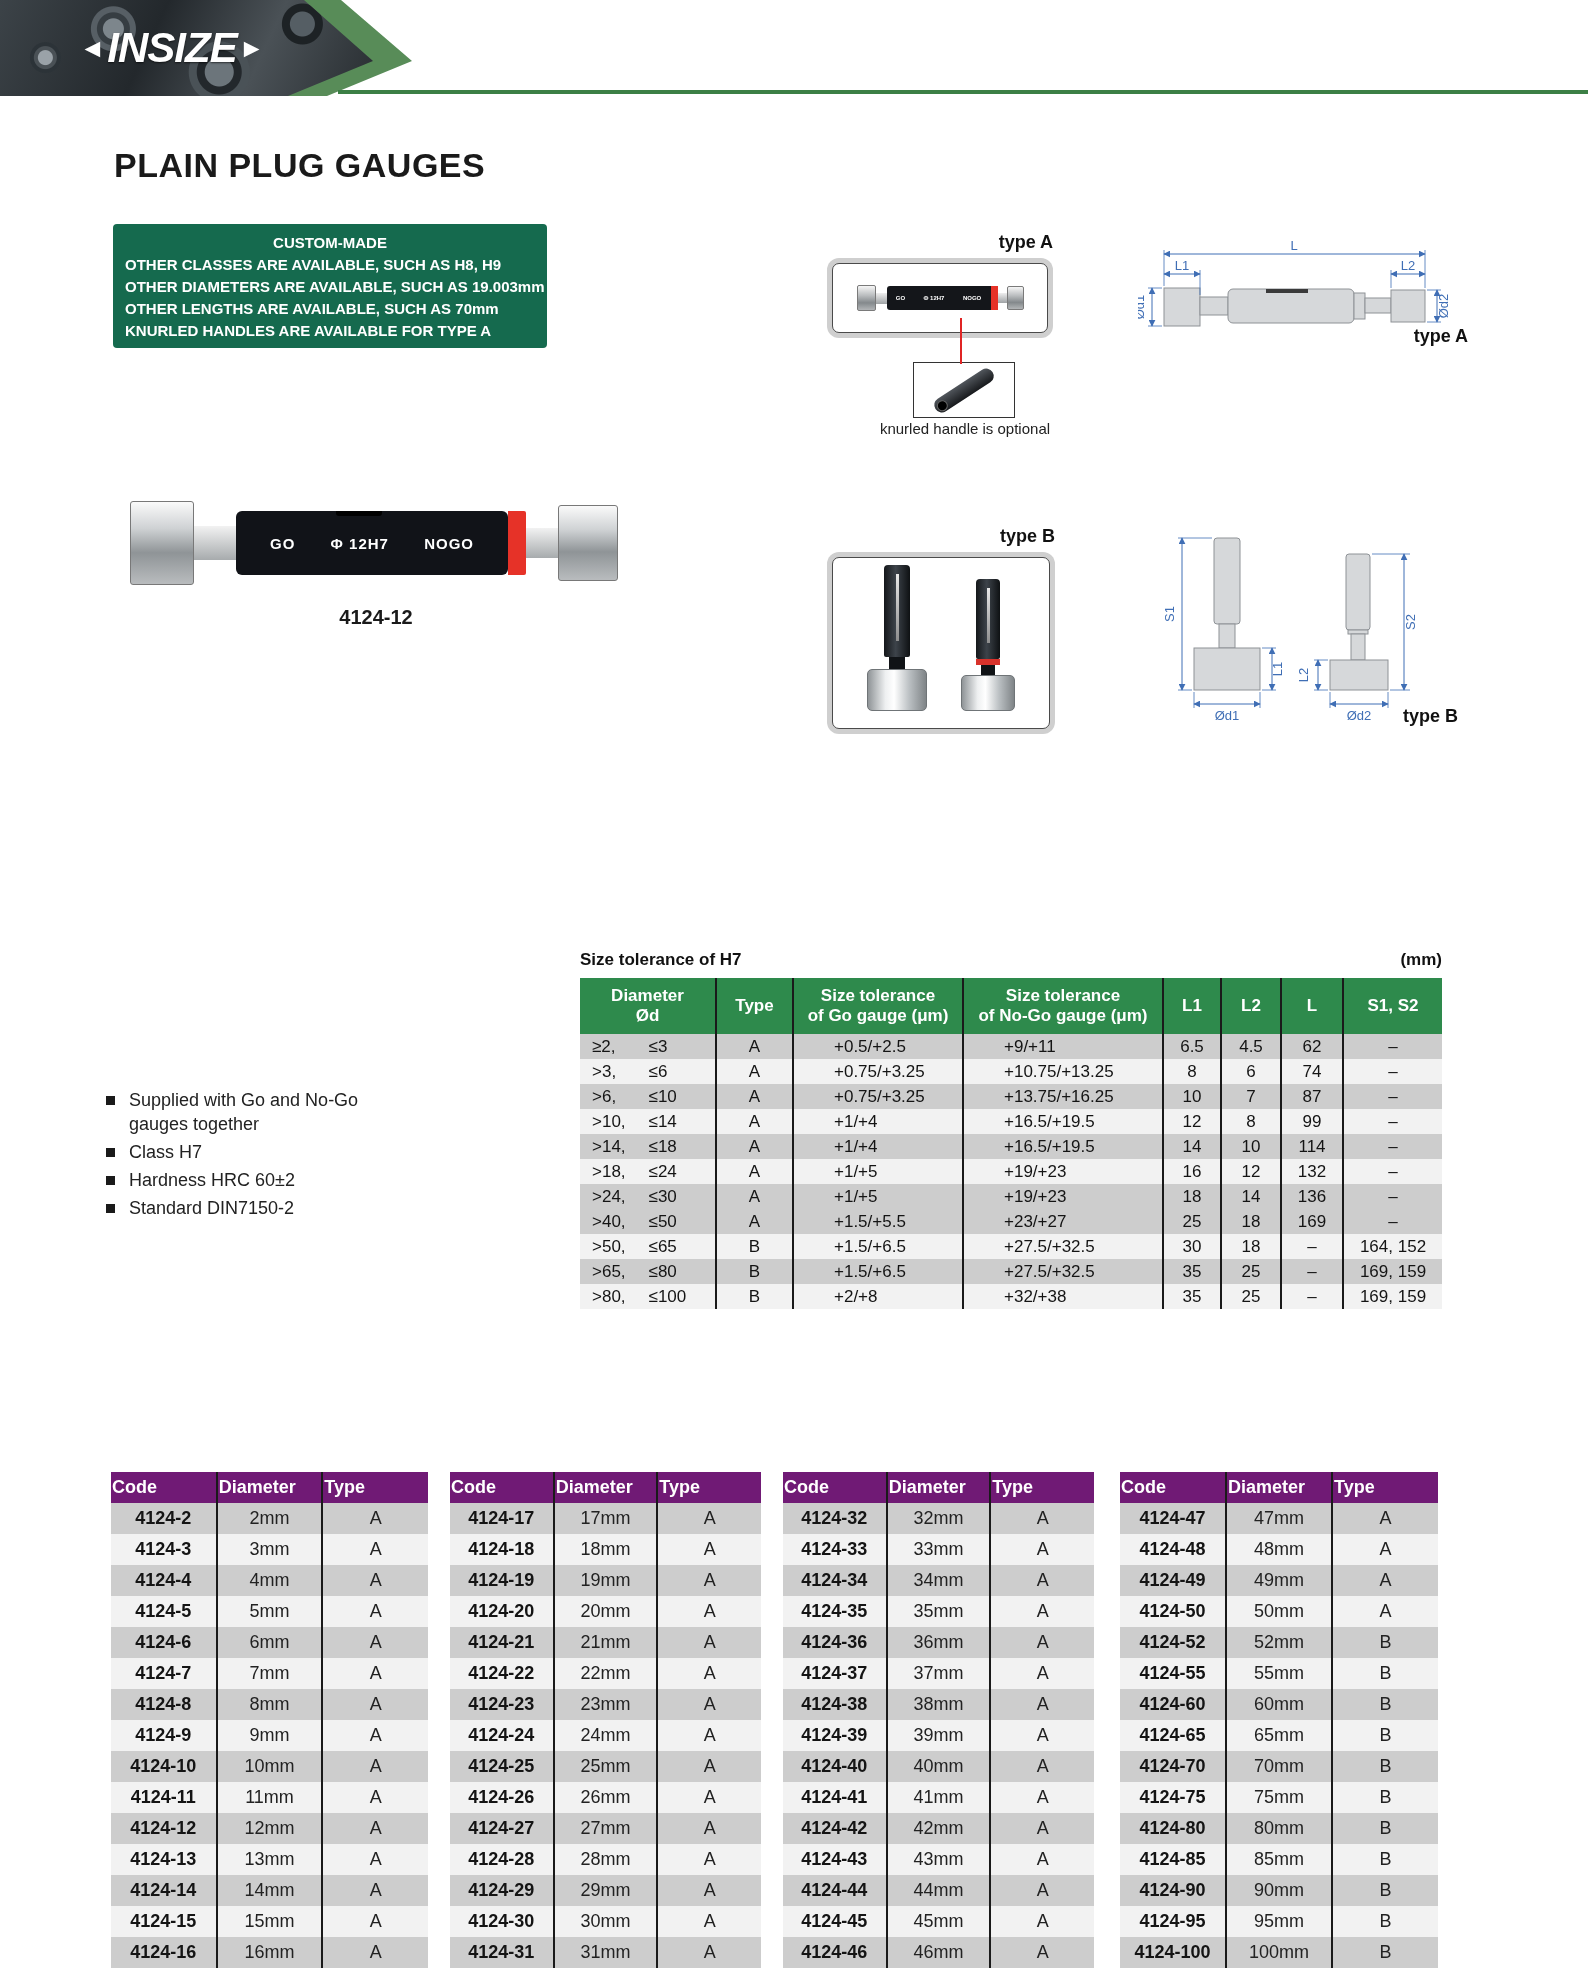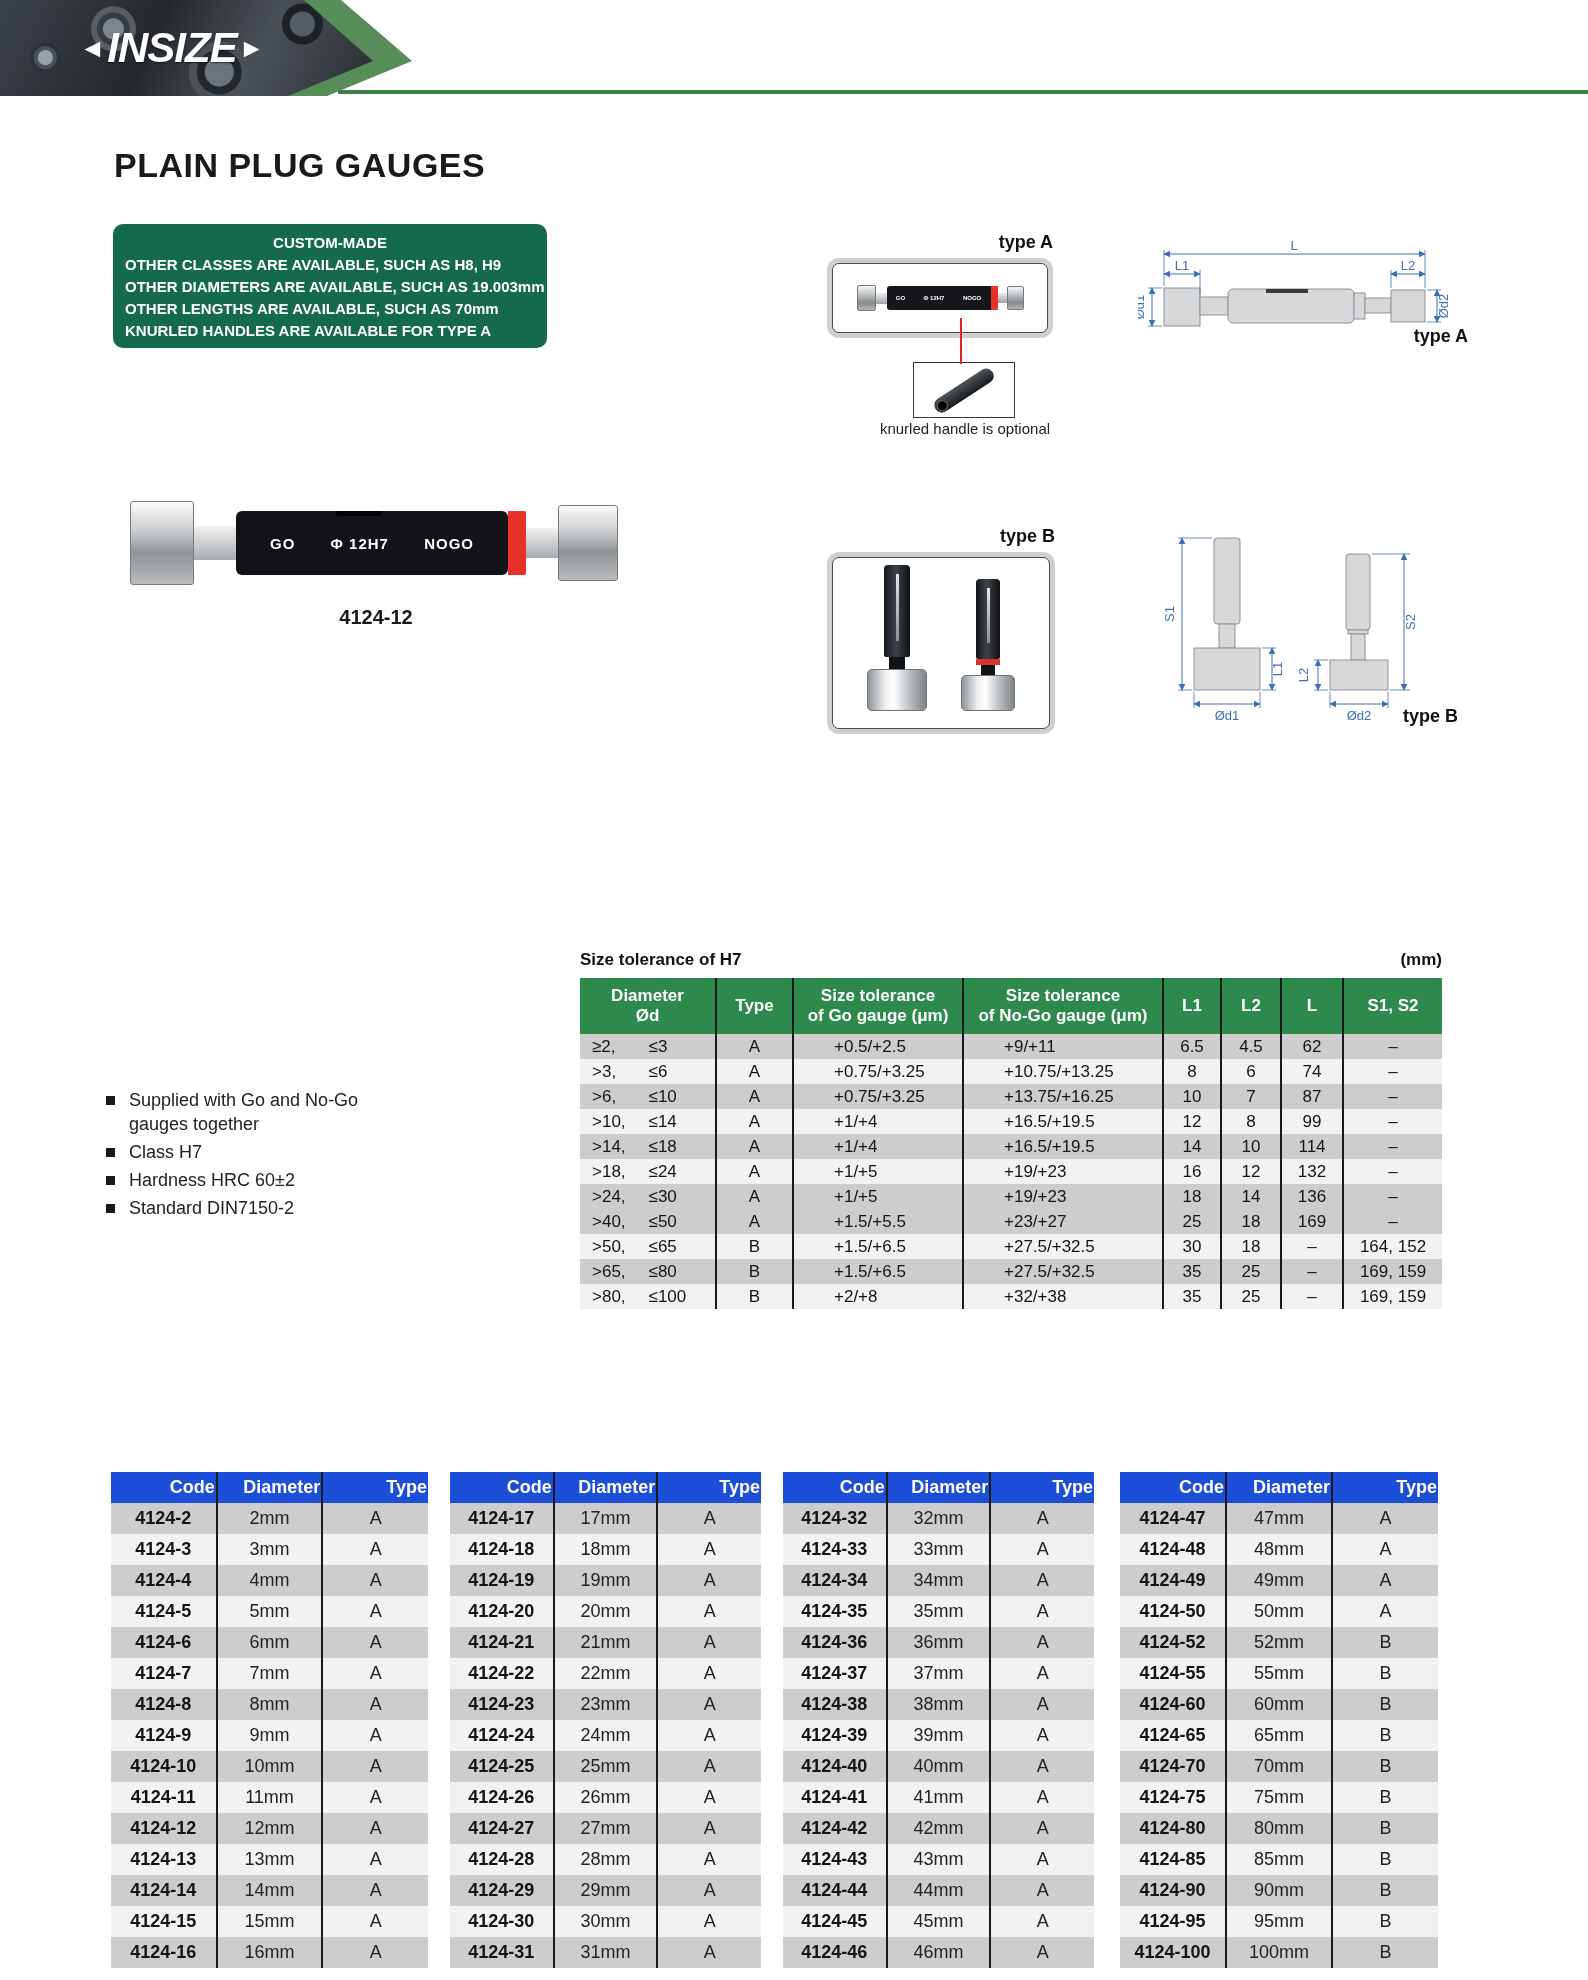--- a/index.html
+++ b/index.html
@@ -19,21 +19,21 @@
                linear-gradient(115deg,#3c4348 0%,#23282c 40%,#4a5156 68%,#272c30 100%);
              clip-path:polygon(0 0,304px 0,373px 61px,288px 96px,0 96px);}
   .hdr-line{left:338px;top:90px;width:1250px;height:4px;background:#3c7f45;}
   .logo{left:52px;top:20px;width:240px;height:56px;display:flex;align-items:center;justify-content:center;
         color:#fff;font-style:italic;font-weight:bold;}
   .logo .arrow{font-size:26px;font-style:normal;line-height:1;}
   .logo .word{font-size:42px;letter-spacing:-1px;margin:0 2px;text-shadow:0 1px 2px rgba(0,0,0,.6);}
 
   
   .title{left:114px;top:146px;font-size:34px;font-weight:bold;letter-spacing:.5px;color:#1a1a1a;}
-  .custom-box{left:113px;top:224px;width:434px;height:124px;background:#156a4e;border-radius:10px;
+  .custom-box{left:113px;top:224px;width:434px;height:124px;background:#156a4e;border-radius:4px;
               color:#fff;font-weight:bold;font-size:15px;line-height:22px;padding-top:8px;box-sizing:border-box;}
   .custom-box .cline{padding:0 12px;white-space:nowrap;}
   .custom-box .cline.first{text-align:center;}
 
   
   .sec-label{font-size:18px;font-weight:bold;color:#111;text-align:right;}
   .photo-frame{background:#cfcfcf;border-radius:12px;padding:5px;box-sizing:border-box;}
   .photo-inner{background:#fff;border:1px solid #4a4a4a;border-radius:7px;width:100%;height:100%;
                box-sizing:border-box;display:flex;align-items:center;justify-content:center;}
 
@@ -96,21 +96,21 @@
   .tol th+th,.tol td+td{border-left:2px solid #1a1a1a;}
   .tol tr.dk td{background:#cdcdcd;}
   .tol tr.lt td{background:#f2f2f2;}
   .tol td.pair{display:flex;align-items:center;padding-left:12px;}
   .tol .pmin{display:inline-block;width:46%;text-align:left;}
   .tol .pmax{display:inline-block;text-align:left;}
 
   
   .ctwrap{top:1472px;}
   table.ct{border-collapse:collapse;table-layout:fixed;width:100%;}
-  .ct th{background:#1d4ed8;color:#fff;font-size:18px;font-weight:bold;height:29px;text-align:right;}
+  .ct th{background:#701a75;color:#fff;font-size:18px;font-weight:bold;height:29px;text-align:left;}
   .ct td{height:29px;font-size:18px;text-align:center;color:#222;}
   .ct td:first-child{font-weight:bold;color:#141414;}
   .ct th+th,.ct td+td{border-left:2px solid #1a1a1a;}
   .ct tr.dk td{background:#cdcdcd;}
   .ct tr.lt td{background:#f2f2f2;}
 
   
   .drawA{left:1138px;top:238px;width:330px;height:108px;}
   .drawA-label{left:1138px;top:326px;width:330px;}
   .drawB{left:1148px;top:532px;width:310px;height:190px;}

